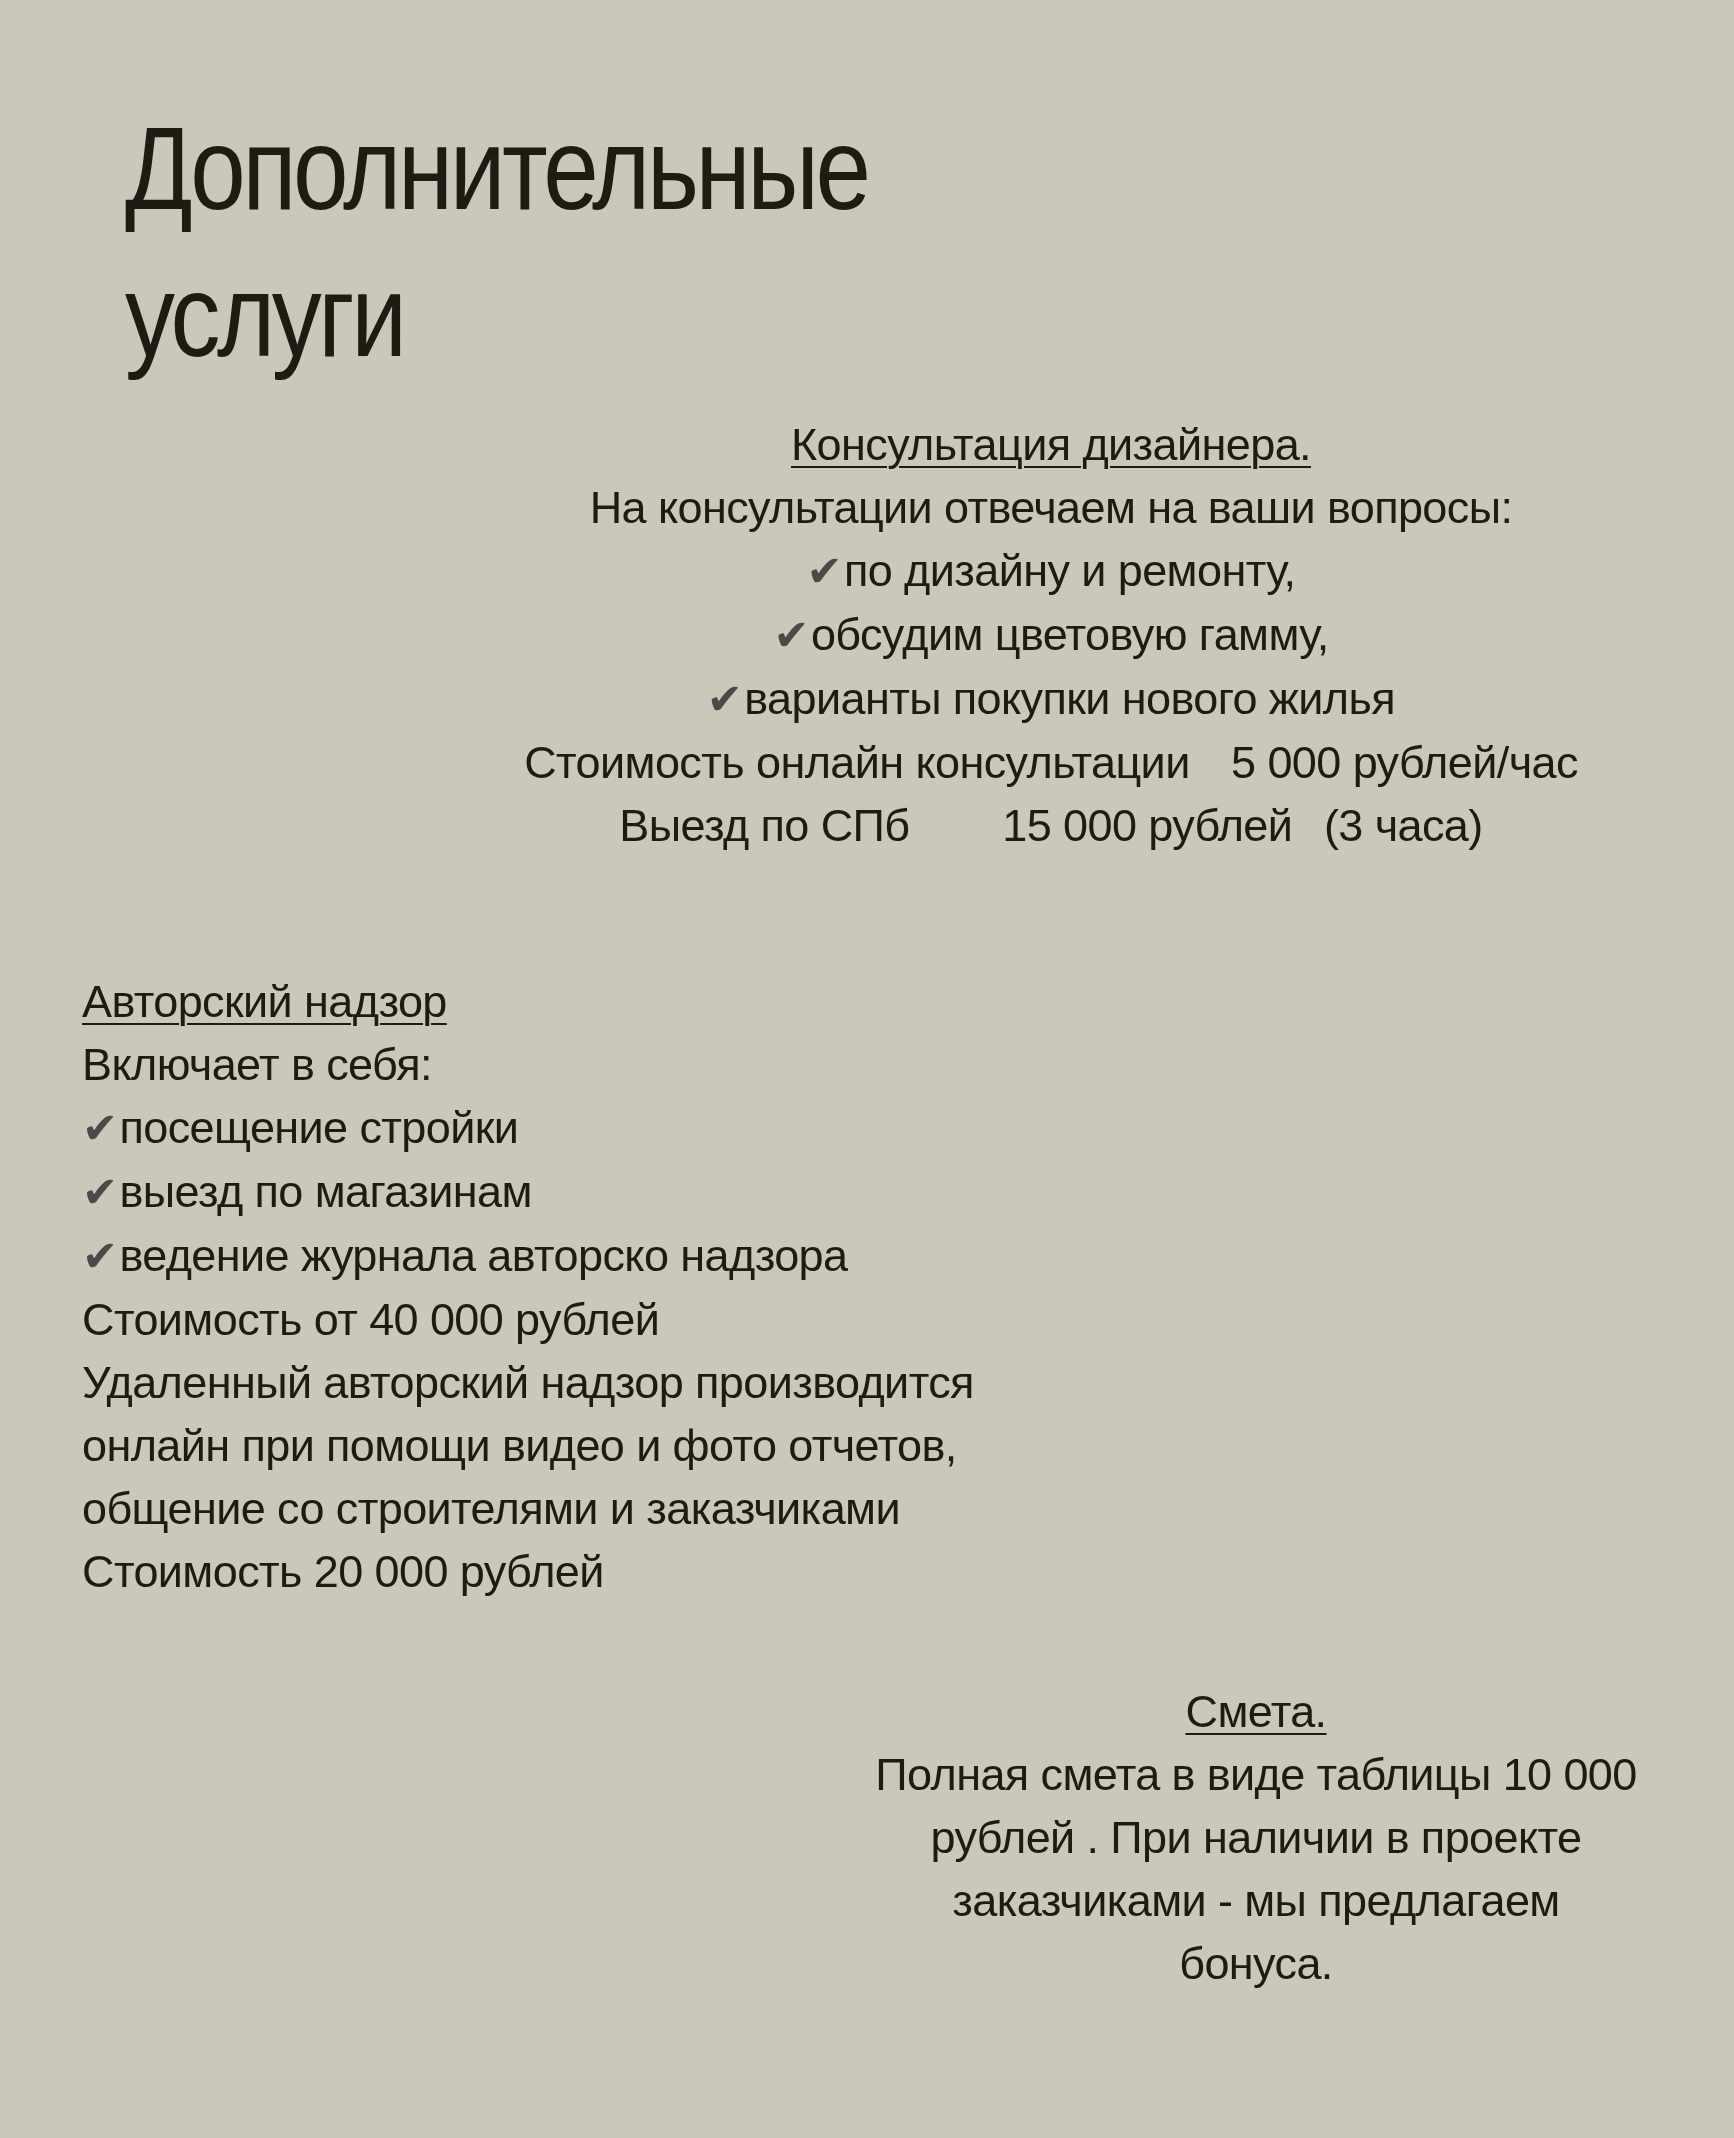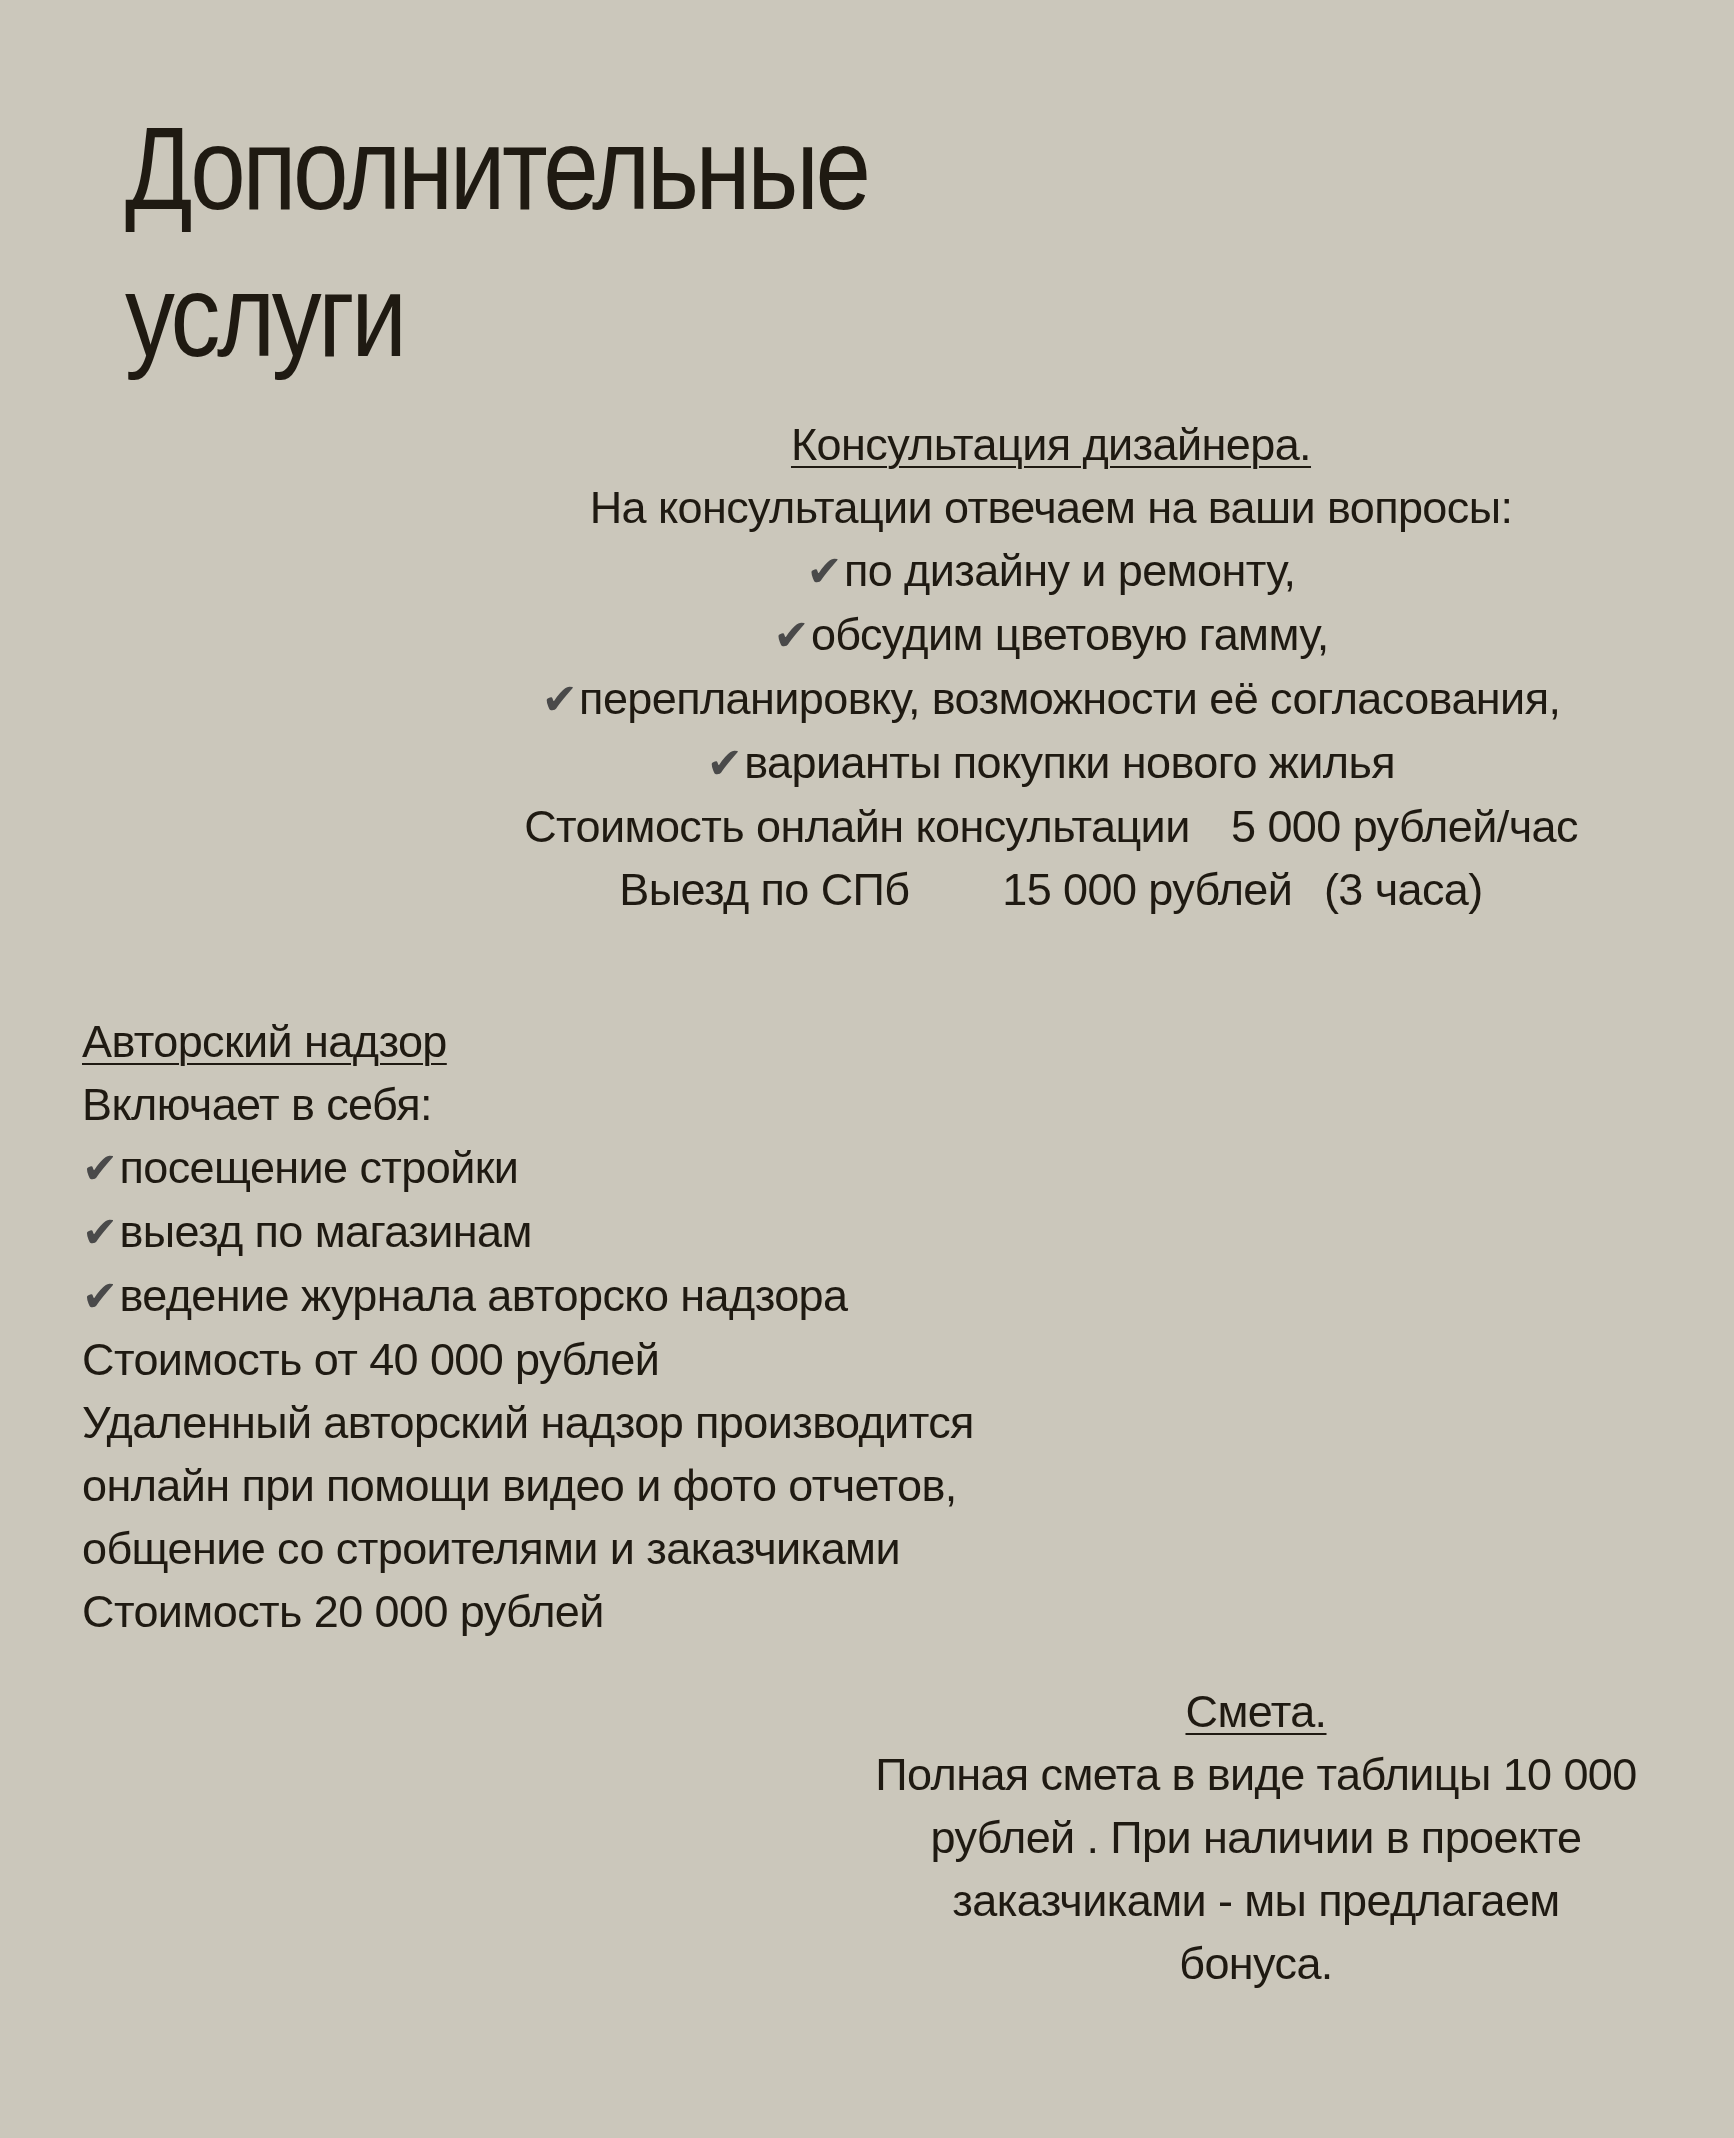--- a/index.html
+++ b/index.html
@@ -18,37 +18,36 @@
   }
   .title div { white-space:nowrap; }
   .block { position:absolute; font-size:45px; line-height:63px; letter-spacing:-0.6px; }
   .block .line { white-space:nowrap; }
   .right { text-align:center; }
   .left { text-align:left; }
   .heading { text-decoration:underline; text-decoration-thickness:2px; text-underline-offset:5.9px; }
   .check { color:#4a4a4a; font-weight:700; margin-right:2px; font-family:"DejaVu Sans", sans-serif; font-size:43px; }
   .gap { display:inline-block; }
   #s1 { right:47px; top:413px; width:1274px; }
-  #s2 { left:82px; top:970px; width:980px;margin-top:40px; }
+  #s2 { left:82px; top:970px; width:980px; }
   #s3 { right:38px; top:1680px; width:882px; }
 </style>
 </head>
 <body>
 
 <h1 class="title">
   <div>Дополнительные</div>
   <div>услуги</div>
 </h1>
 
 <section id="s1" class="block right">
   <div class="line heading">Консультация дизайнера.</div>
   <div class="line">На консультации отвечаем на ваши вопросы:</div>
   <div class="line"><span class="check">✔</span><span>по дизайну и ремонту,</span></div>
   <div class="line"><span class="check">✔</span><span>обсудим цветовую гамму,</span></div>
-  <div class="line"><span class="check">✔</span><span>перепланировку, возможности её согласования,</span></div>
   <div class="line"><span class="check">✔</span><span>варианты покупки нового жилья</span></div>
   <div class="line">
     <span>Стоимость онлайн консультации</span>
     <span class="gap" style="width:17.6px"></span>
     <span>5 000</span>
     <span>рублей/час</span>
   </div>
   <div class="line">
     <span>Выезд по СПб</span>
     <span class="gap" style="width:69px"></span>

